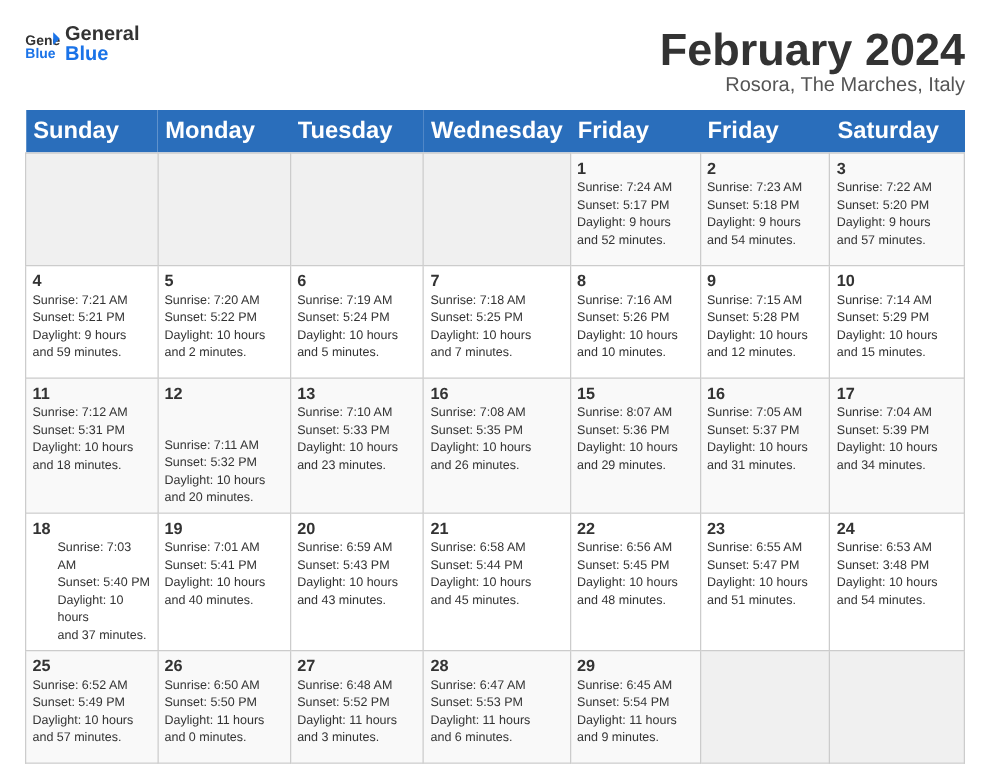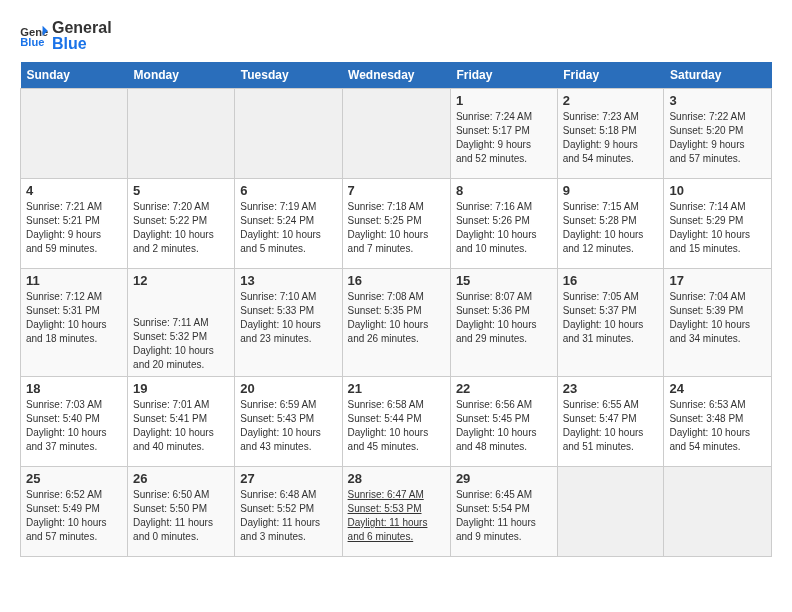--- a/index.html
+++ b/index.html
@@ -41,21 +41,21 @@
     table {
       width: 100%;
       border-collapse: collapse;
       font-size: 11px;
     }
     thead tr th {
       background-color: #2a6ebb;
       color: #fff;
       text-align: left;
       padding: 6px 6px;
-      font-size: 12px;
+      font-size: 19px;
       font-weight: bold;
     }
     tbody tr td {
       border: 1px solid #ccc;
       vertical-align: top;
       padding: 4px 5px;
       width: 110px;
       min-height: 80px;
       height: 90px;
       color: #333;
@@ -88,20 +88,22 @@
       <text x="0" y="14" font-size="13" font-weight="bold" fill="#333">General</text>
       <text x="0" y="26" font-size="13" font-weight="bold" fill="#1a73e8">Blue</text>
       <polygon points="26,2 32,8 26,14" fill="#1a73e8"></polygon>
     </svg>
     <div>
       <div style="font-size:16px;font-weight:bold;color:#333;line-height:1;">General</div>
       <div style="font-size:16px;font-weight:bold;color:#1a73e8;line-height:1;">Blue</div>
     </div>
   </div>
   <div class="title-area">
+    <div class="main-title">February 2024</div>
+    <div class="subtitle">Rosora, The Marches, Italy</div>
   </div>
 </div>
 
 <table>
   <thead>
     <tr id="weekday-header">
     <th>Sunday</th>
         <th>Monday</th>
         <th>Tuesday</th>
         <th>Wednesday</th>
@@ -236,21 +238,21 @@
           <span class="day-number">17</span>
           <div class="day-info" style="white-space: pre-line;">Sunrise: 7:04 AM
 Sunset: 5:39 PM
 Daylight: 10 hours
 and 34 minutes.</div>
         </td>
       </tr>
       <tr>
         <td>
           <span class="day-number">18</span>
-          <div class="day-info" style="white-space: pre-line;">Sunrise: 7:03 AM
+          <div class="day-info" style="white-space: pre-line; margin-left: 20px;">Sunrise: 7:03 AM
 Sunset: 5:40 PM
 Daylight: 10 hours
 and 37 minutes.</div>
         </td>
         <td>
           <span class="day-number">19</span>
           <div class="day-info" style="white-space: pre-line;">Sunrise: 7:01 AM
 Sunset: 5:41 PM
 Daylight: 10 hours
 and 40 minutes.</div>
@@ -308,21 +310,21 @@
         </td>
         <td>
           <span class="day-number">27</span>
           <div class="day-info" style="white-space: pre-line;">Sunrise: 6:48 AM
 Sunset: 5:52 PM
 Daylight: 11 hours
 and 3 minutes.</div>
         </td>
         <td>
           <span class="day-number">28</span>
-          <div class="day-info" style="white-space: pre-line; text-decoration: underline;">Sunrise: 6:47 AM
+          <div class="day-info" style="white-space: pre-line;">Sunrise: 6:47 AM
 Sunset: 5:53 PM
 Daylight: 11 hours
 and 6 minutes.</div>
         </td>
         <td>
           <span class="day-number">29</span>
           <div class="day-info" style="white-space: pre-line;">Sunrise: 6:45 AM
 Sunset: 5:54 PM
 Daylight: 11 hours
 and 9 minutes.</div>

